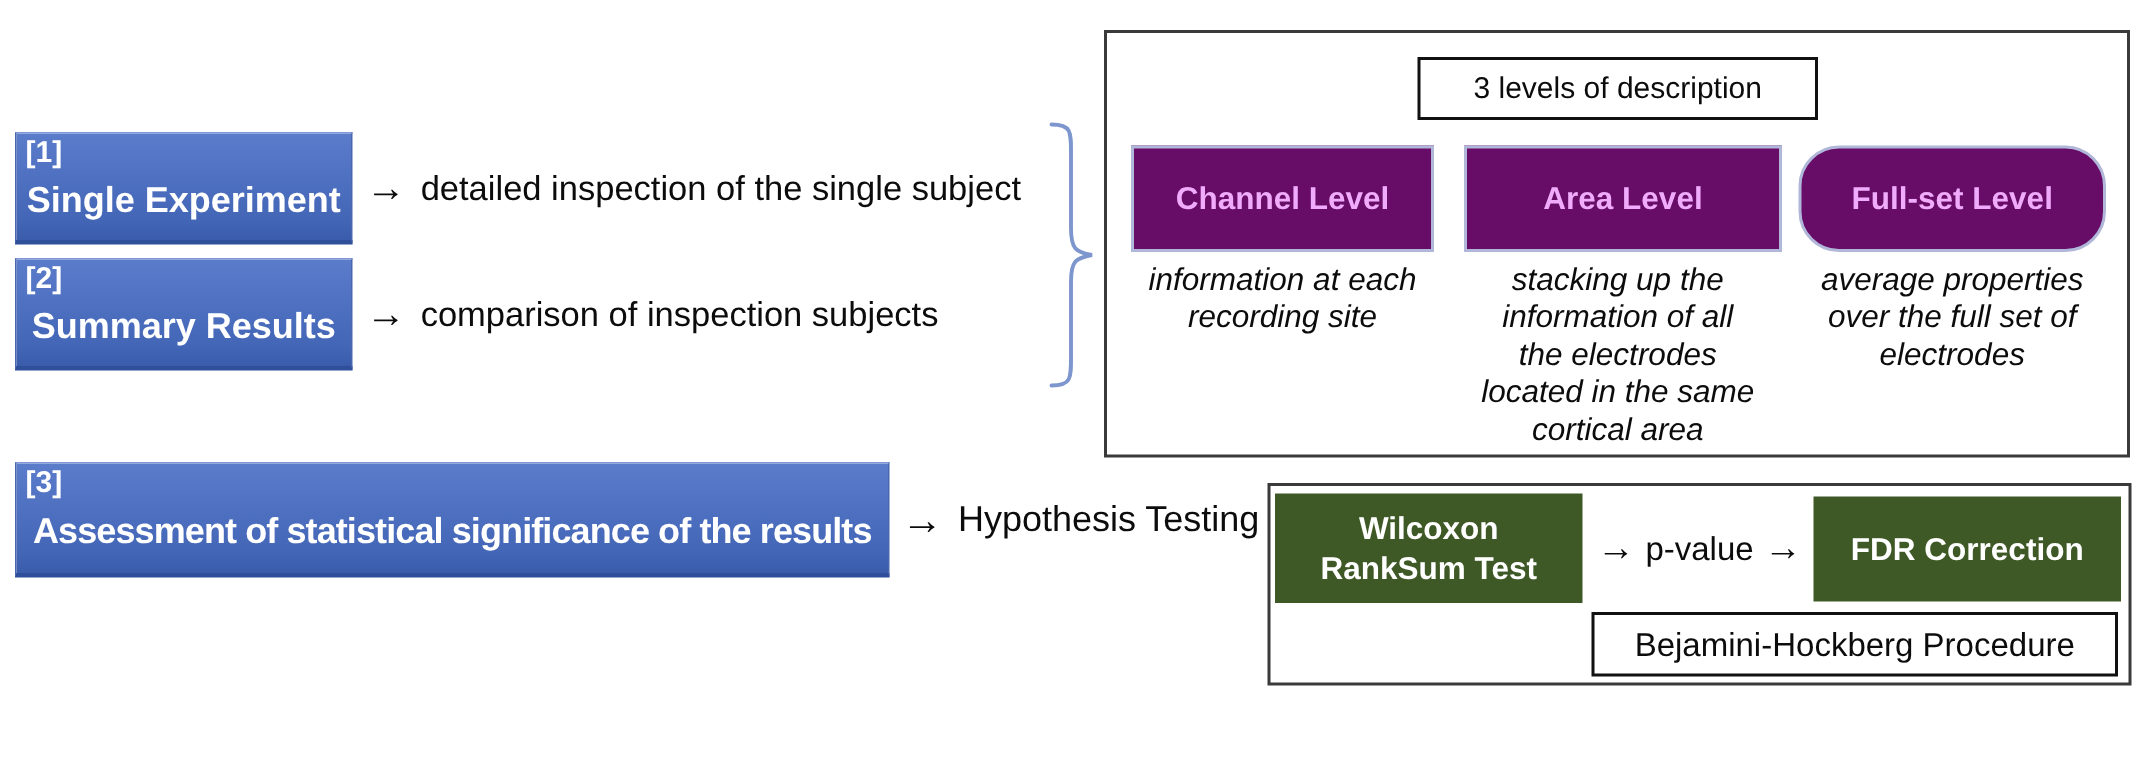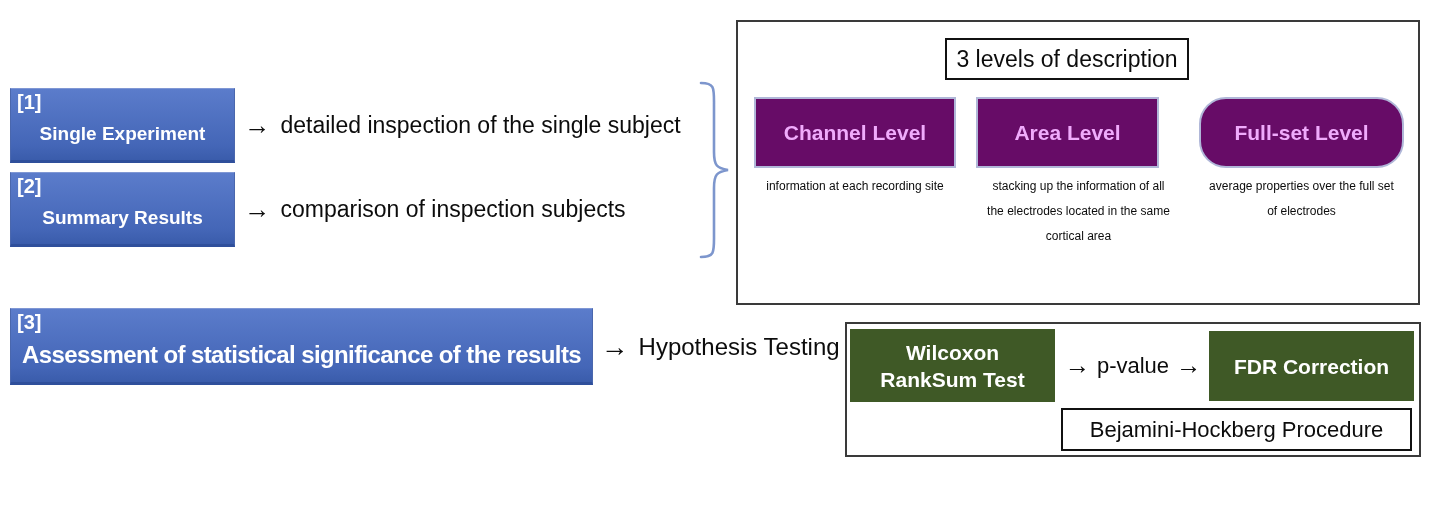--- a/index.html
+++ b/index.html
@@ -26,21 +26,21 @@
   }
   .blue-box .idx {
     font-weight: bold;
     font-size: 20px;
     line-height: 22px;
     padding: 2px 0 0 6px;
     align-self: flex-start;
   }
   .blue-box .blabel {
     font-weight: bold;
-    font-size: 19px;
+    font-size: 24px;
     flex: 1;
     display: flex;
     align-items: center;
     justify-content: center;
     margin-top: -6px;
     white-space: nowrap;
   }
   .box1 { left: 10px; top: 88px;  width: 225px; height: 75px; }
   .box2 { left: 10px; top: 172px; width: 225px; height: 75px; }
   .box3 { left: 10px; top: 308px; width: 583px; height: 77px; }
@@ -75,53 +75,53 @@
     position: absolute;
     box-sizing: border-box;
     background: #ffffff;
     border: 2px solid var(--panel_border, #3a3a3a);
   }
   .top-panel    { left: 736px; top: 20px;  width: 684px; height: 285px; }
   .bottom-panel { left: 845px; top: 322px; width: 576px; height: 135px; }
 
   .title-box {
     position: absolute;
-    left: 207px; top: 16px; width: 244px; height: 42px;
+    left: 207px; top: 16px; width: 267px; height: 42px;
     box-sizing: border-box;
     border: 2px solid #111111;
     background: #ffffff;
     display: flex; align-items: center; justify-content: center;
-    font-size: 23px; color: #0c0c0c;
+    font-size: 20px; color: #0c0c0c;
     white-space: nowrap;
   }
 
   .purple-box {
     position: absolute;
     top: 75px; height: 71px;
     box-sizing: border-box;
     background: var(--purple, #670C67);
     border: 2px solid #b0b7d8;
     color: #f0abfc;
     font-weight: bold;
     font-size: 21px;
     display: flex; align-items: center; justify-content: center;
     white-space: nowrap;
   }
   .pb1 { left: 16px;  width: 202px; }
-  .pb2 { left: 238px; width: 183px; justify-content: center; }
+  .pb2 { left: 238px; width: 212px; justify-content: center; }
   .pb3 { left: 461px; width: 205px; border-radius: 27px; }
 
   .level-desc {
     position: absolute;
     top: 152px;
     color: #0c0c0c;
-    font-size: 12px;
+    font-size: 21px;
     line-height: 25px;
     text-align: center;
-    display: flex; justify-content: center;
+    display: flex; justify-content: center; font-style: italic;
   }
   .level-desc > span { display: block; max-width: 185px; }
   .ld1 { left: 16px;  width: 202px; }
   .ld2 { left: 238px; width: 205px; }
   .ld3 { left: 461px; width: 205px; }
 
   
   .green-box {
     position: absolute;
     box-sizing: border-box;

